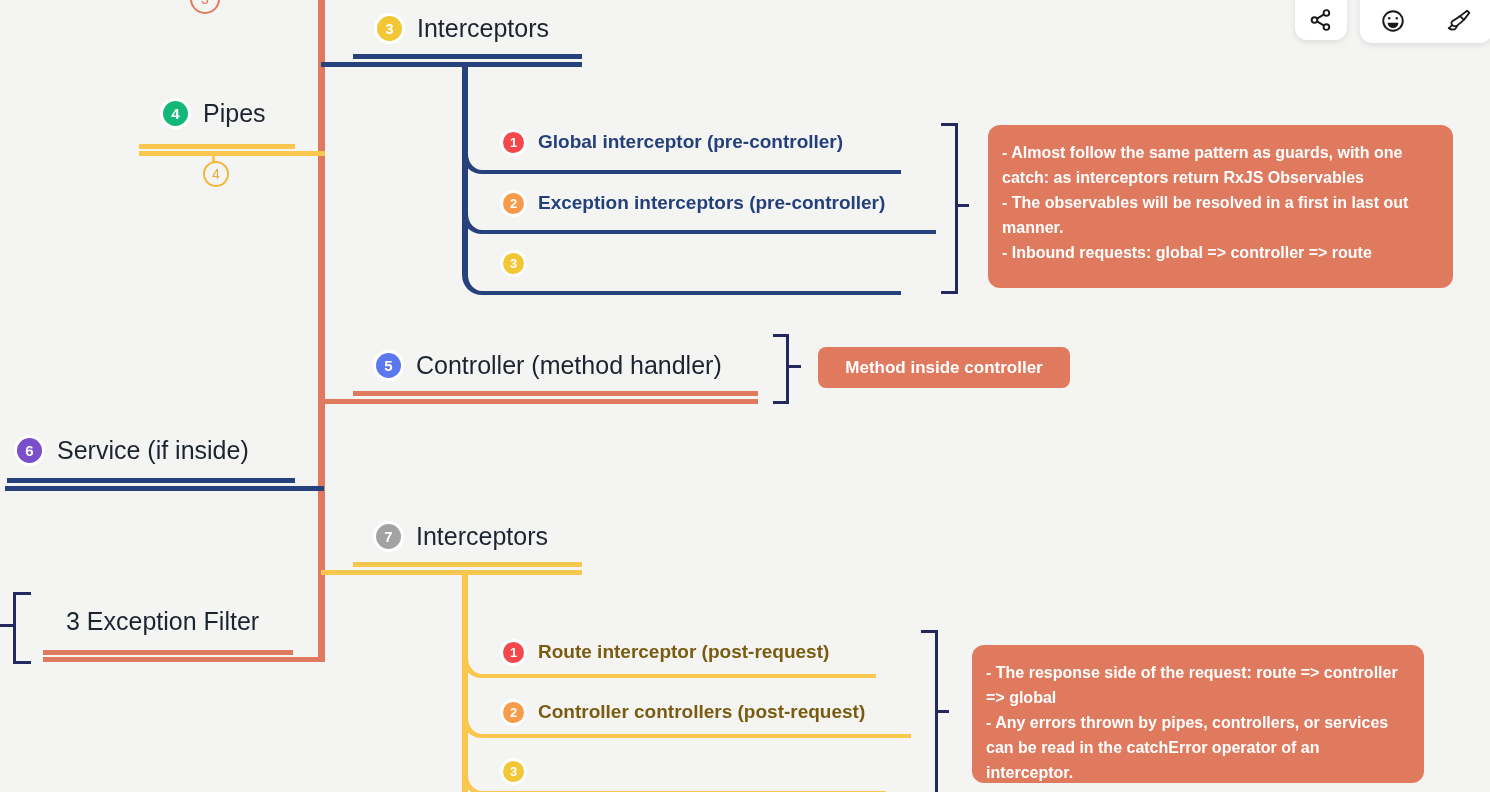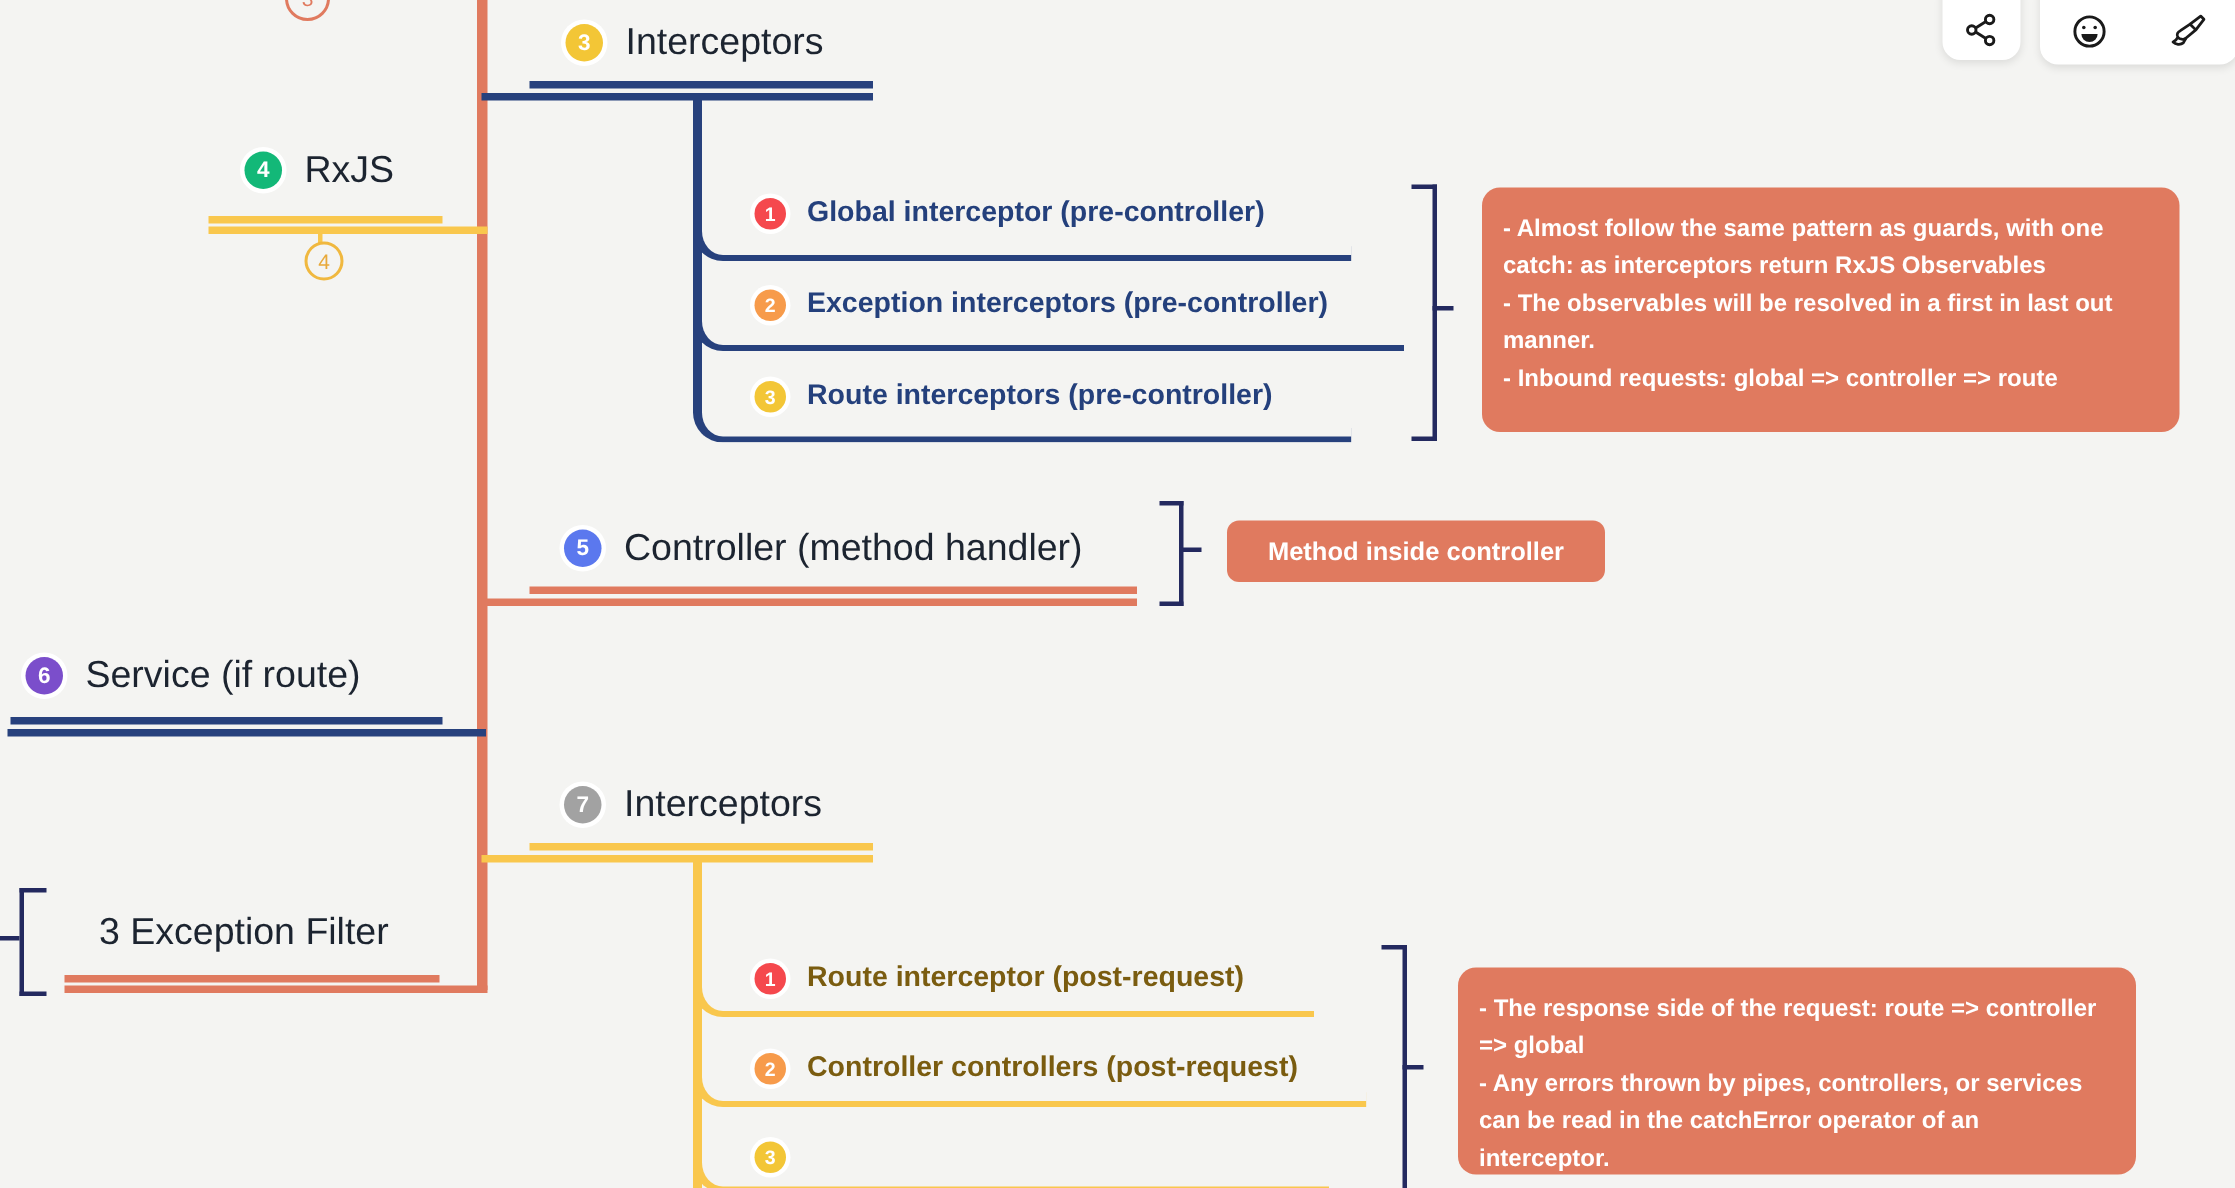--- a/index.html
+++ b/index.html
@@ -179,36 +179,36 @@
 
   <div class="elbow yellow-e" style="left:462px; top:642px; width:408px; height:32px;"></div>
   <div class="elbow yellow-e" style="left:462px; top:702px; width:443px; height:32px;"></div>
   <div class="elbow yellow-e" style="left:462px; top:760px; width:418px; height:31px;"></div>
 
   <div class="line salmon" style="left:43px; top:650px; width:250px; height:5px;"></div>
   <div class="line salmon" style="left:43px; top:657px; width:282px; height:5px;"></div>
 
   <div class="node" style="left:163px; top:99px;">
     <span class="badge lg bg-green">4</span>
-    <span class="label">RxJS</span>
+    <span class="label">Pipes</span>
   </div>
 
   <div class="node" style="left:377px; top:14px;">
     <span class="badge lg bg-gold">3</span>
     <span class="label">Interceptors</span>
   </div>
 
   <div class="node" style="left:376px; top:351px;">
     <span class="badge lg bg-blue">5</span>
     <span class="label">Controller (method handler)</span>
   </div>
 
   <div class="node" style="left:17px; top:436px;">
     <span class="badge lg bg-purple">6</span>
-    <span class="label">Service (if route)</span>
+    <span class="label">Service (if inside)</span>
   </div>
 
   <div class="node" style="left:376px; top:522px;">
     <span class="badge lg bg-gray">7</span>
     <span class="label">Interceptors</span>
   </div>
 
   <div class="node" style="left:66px; top:607px;">
     <span class="label">3 Exception Filter</span>
   </div>
@@ -216,21 +216,20 @@
   <div class="sub-item navy-text" style="left:503px; top:131px;">
     <span class="badge sm bg-red">1</span>
     <span>Global interceptor (pre-controller)</span>
   </div>
   <div class="sub-item navy-text" style="left:503px; top:192px;">
     <span class="badge sm bg-orange">2</span>
     <span>Exception interceptors (pre-controller)</span>
   </div>
   <div class="sub-item navy-text" style="left:503px; top:253px;">
     <span class="badge sm bg-gold">3</span>
-    <span>Route interceptors (pre-controller)</span>
   </div>
 
   <div class="sub-item gold-text" style="left:503px; top:641px;">
     <span class="badge sm bg-red">1</span>
     <span>Route interceptor (post-request)</span>
   </div>
   <div class="sub-item gold-text" style="left:503px; top:701px;">
     <span class="badge sm bg-orange">2</span>
     <span>Controller controllers (post-request)</span>
   </div>

